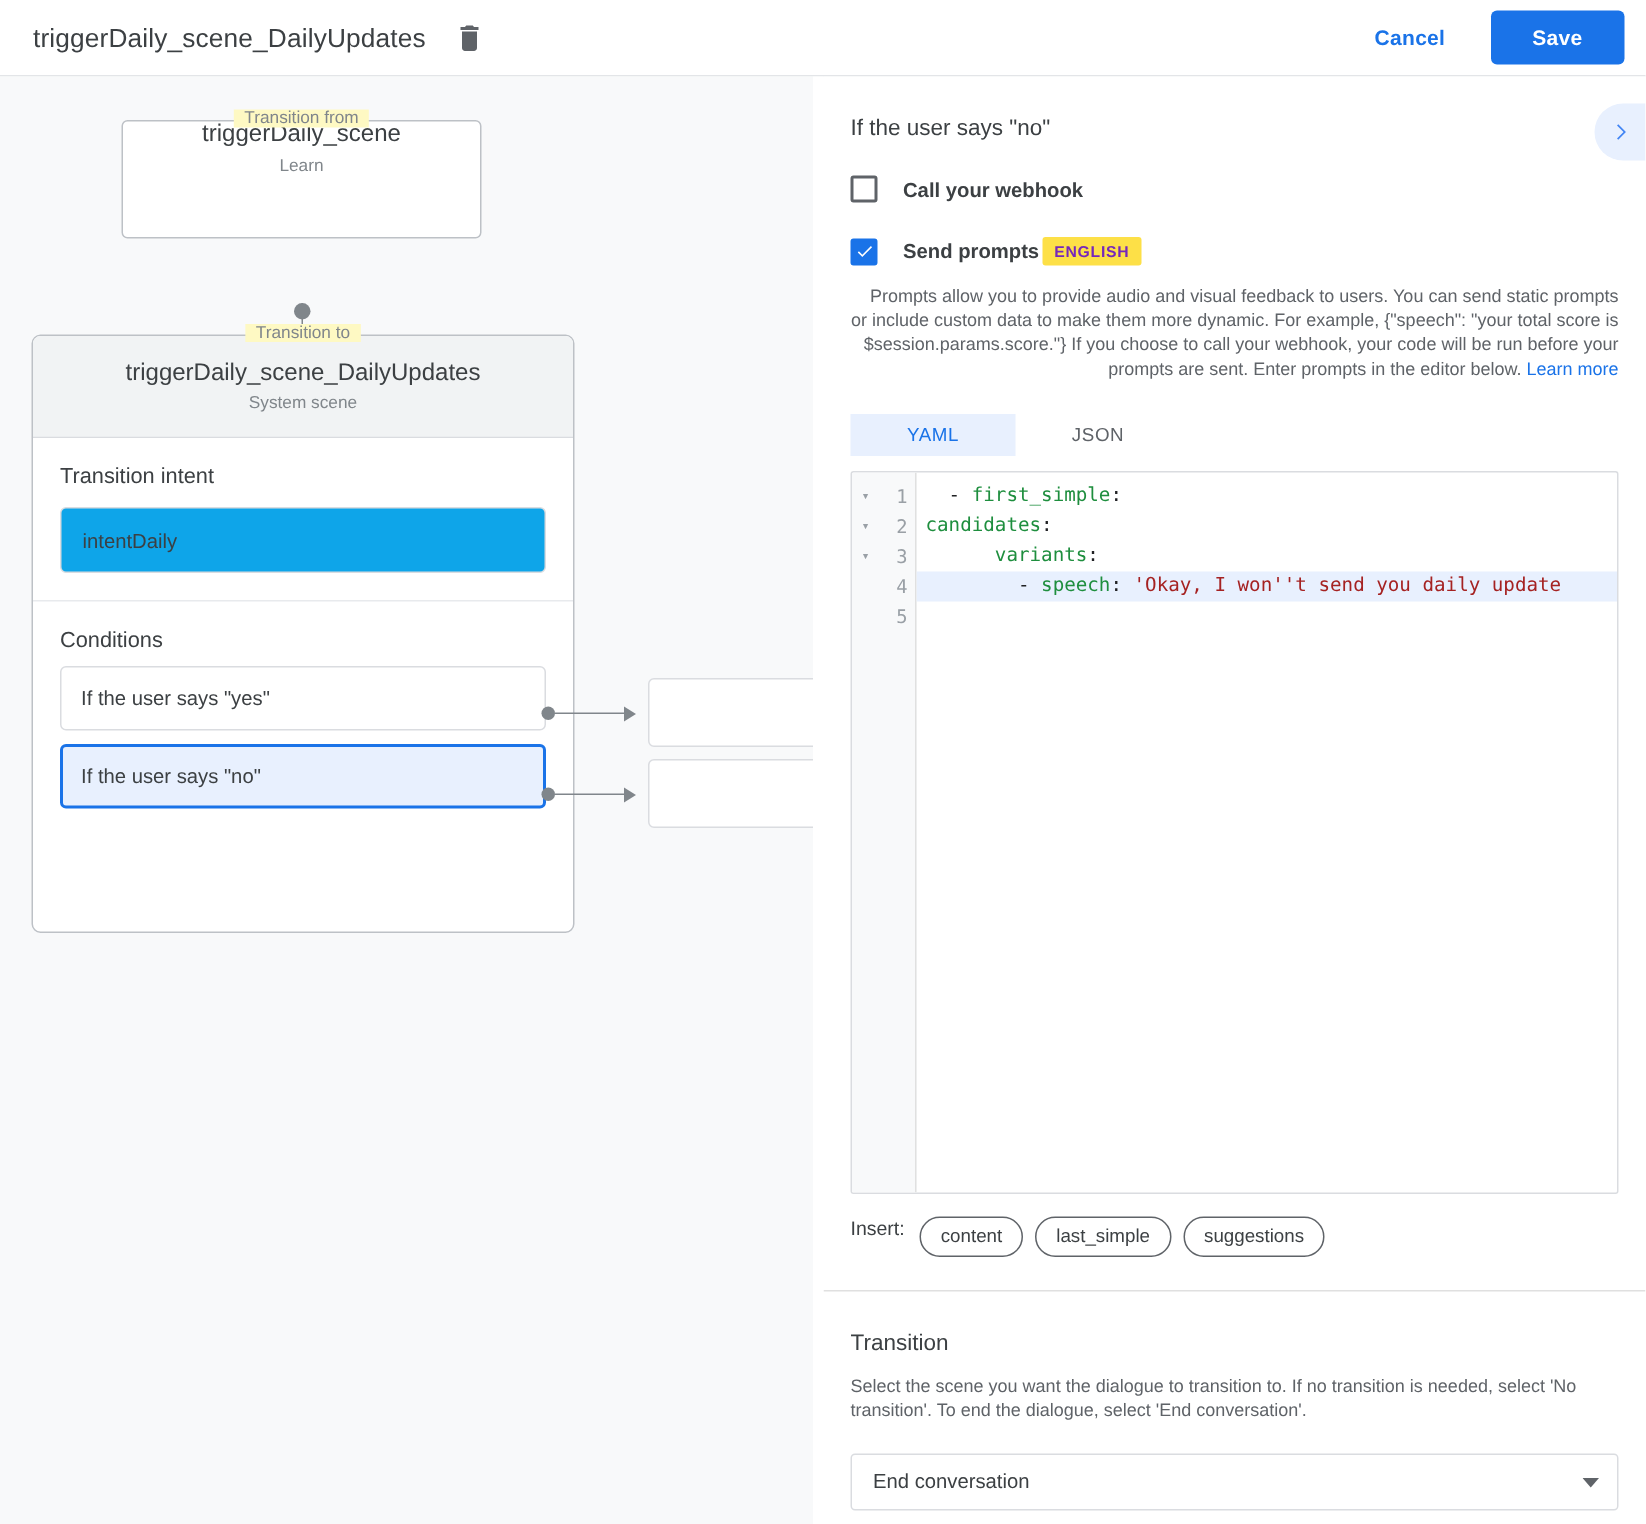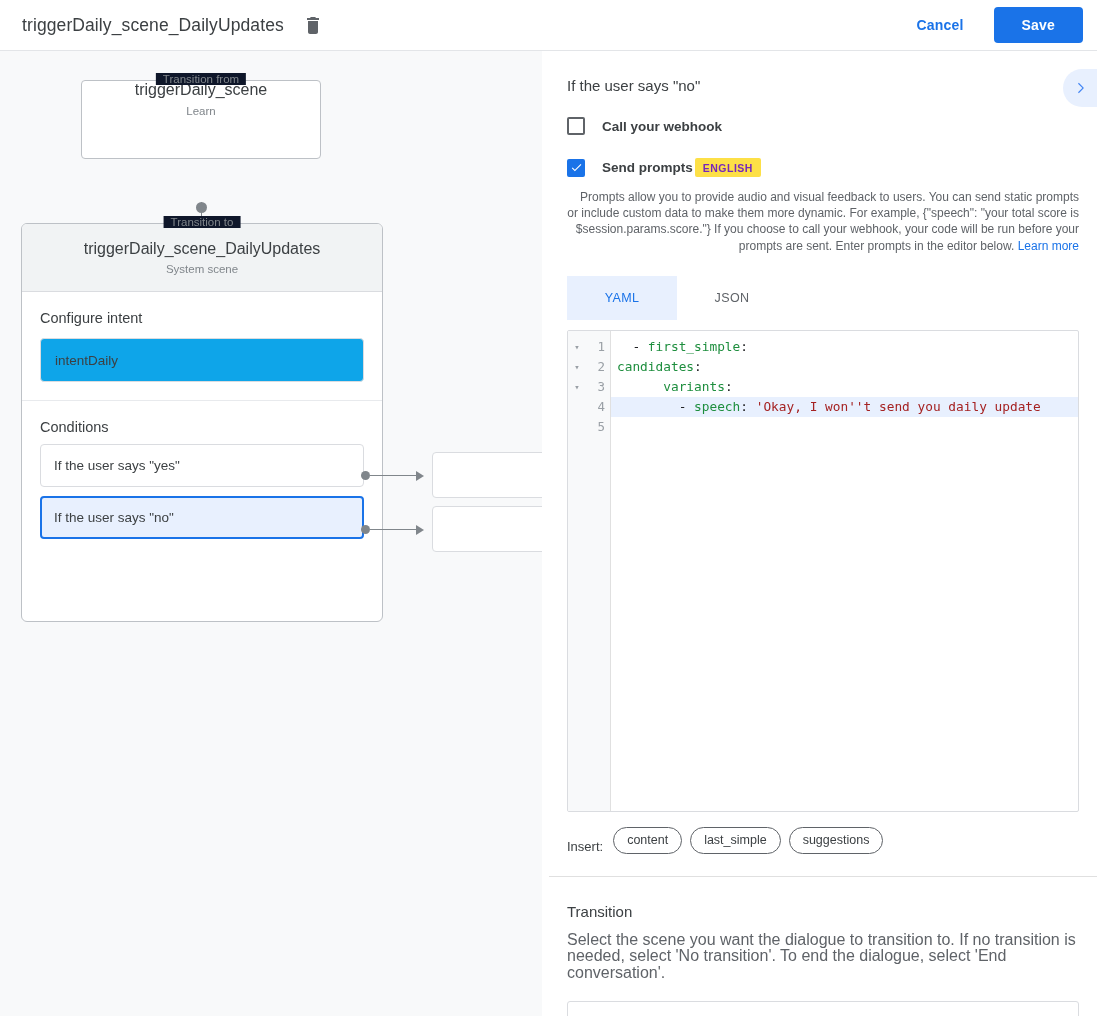--- a/index.html
+++ b/index.html
@@ -53,21 +53,21 @@
 
   
   .node {
     position: absolute;
     border: 1px solid #bdc1c6;
     border-radius: 4px;
     background: #ffffff;
   }
   .node-legend {
     position: absolute; top: -8px; left: 50%; transform: translateX(-50%);
-    background: #0f172a; padding: 0 7px;
+    background: #fef9c3; padding: 0 7px;
     font-size: 11.5px; color: #80868b; white-space: nowrap;
   }
 
   #node-from { left: 81px; top: 29px; width: 240px; height: 79px; }
   #node-from .node-title {
     text-align: center; font-size: 16px; color: #3c4043; 
   }
   #node-from .node-sub {
     text-align: center; font-size: 11.5px; color: #80868b; margin-top: 6px;
   }
@@ -171,21 +171,21 @@
 
   .help-text {
     margin: 12px 18px 0 18px; font-size: 12px; line-height: 16.2px; color: #5f6368;
     max-width: 512px;
     text-align: right;
   }
   .help-text a { color: #1a73e8; text-decoration: none; }
 
   .tabs { display: flex; margin: 22px 0 0 18px; }
   .tab {
-    width: 110px; height: 44px; display: flex; align-items: center; justify-content: center;
+    width: 110px; height: 28px; display: flex; align-items: center; justify-content: center;
     font-size: 12.5px; color: #5f6368; cursor: pointer; letter-spacing: .4px;
   }
   .tab.active { background: #e8f0fe; color: #1a73e8; }
 
   .editor {
     margin: 10px 18px 0 18px; height: 482px;
     border: 1px solid #dadce0; border-radius: 2px;
     display: flex; overflow: hidden; background: #ffffff;
   }
   .gutter-fold {
@@ -205,34 +205,34 @@
     flex: 1; padding-top: 6px; overflow: hidden;
     font-family: "DejaVu Sans Mono", monospace; font-size: 12.8px;
   }
   .code-line { height: 20px; line-height: 20px; white-space: pre; padding-left: 6px; }
   .code-line.hl { background: #e8f0fe; }
   .tok-key { color: #1e8e3e; }
   .tok-punc { color: #202124; }
   .tok-str { color: #a52222; }
   .tok-dash { color: #202124; }
 
-  .insert-row { display: flex; align-items: flex-end; margin: 15px 0 0 18px; }
+  .insert-row { display: flex; align-items: flex-start; margin: 15px 0 0 18px; }
   .insert-label { font-size: 13px; color: #3c4043; margin-right: 10px; }
   .chip {
     border: 1px solid #5f6368; border-radius: 14px; height: 27px;
     padding: 0 13px; display: flex; align-items: center;
     font-size: 12.5px; color: #3c4043; margin-right: 8px; cursor: pointer;
     background: #fff;
   }
 
   .panel-divider { margin-top: 22px; border-top: 1px solid #e0e0e0; }
 
   .transition-title { font-size: 15px; color: #3c4043; margin: 26px 0 0 18px; }
   .transition-desc {
-    margin: 12px 18px 0 18px; font-size: 16px; line-height: 16.5px; color: #5f6368;
+    margin: 12px 18px 0 18px; font-size: 12px; line-height: 16.5px; color: #5f6368;
     max-width: 512px;
   }
   .select-box {
     margin: 20px 18px 0 18px; height: 38px;
     border: 1px solid #dadce0; border-radius: 3px; background: #fff;
     display: flex; align-items: center; padding: 0 12px 0 14px;
     font-size: 13.5px; color: #3c4043; cursor: pointer; gap: 16px;
   }
   .select-arrow { margin-left: auto; }
 </style>
@@ -265,21 +265,21 @@
   <div class="vdot"></div>
   <div class="vline"></div>
   <div class="vhead"></div>
 
   <div class="node" id="node-to">
     <div class="node-legend">Transition to</div>
     <div class="node-to-header">
       <div class="node-title">triggerDaily_scene_DailyUpdates</div>
       <div class="node-sub">System scene</div>
     </div>
-    <div class="section-label">Configure intent</div>
+    <div class="section-label">Transition intent</div>
     <div class="intent-field">intentDaily</div>
     <div class="node-divider"></div>
     <div class="section-label">Conditions</div>
     <div class="cond-row">If the user says "yes"</div>
     <div class="cond-row selected">If the user says "no"</div>
   </div>
 
   <div class="conn-dot" style="left:361px; top:420px;"></div>
   <div class="conn-line" style="left:370px; top:424px; width:48px;"></div>
   <div class="conn-arrow" style="left:416px; top:420px;"></div>

